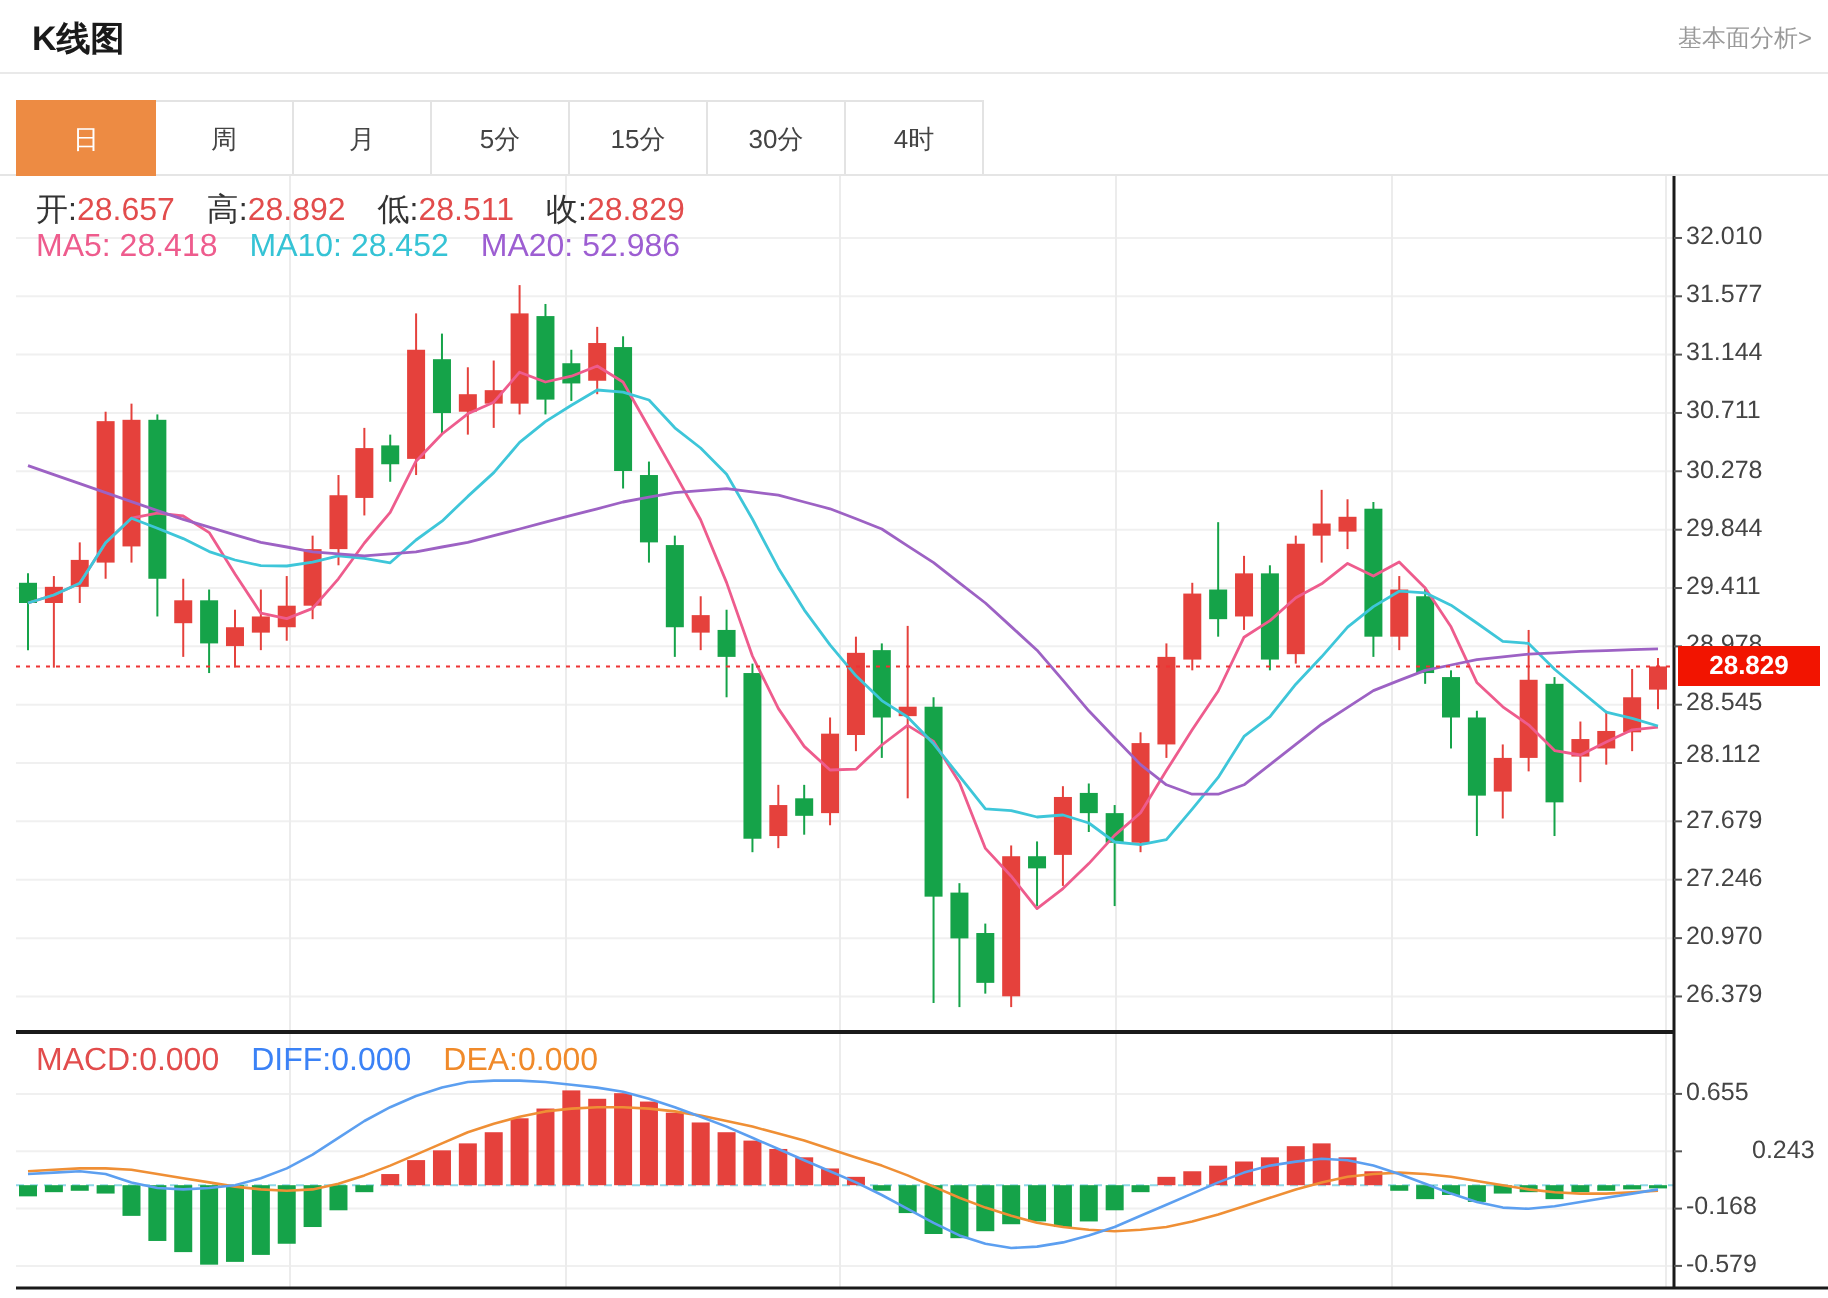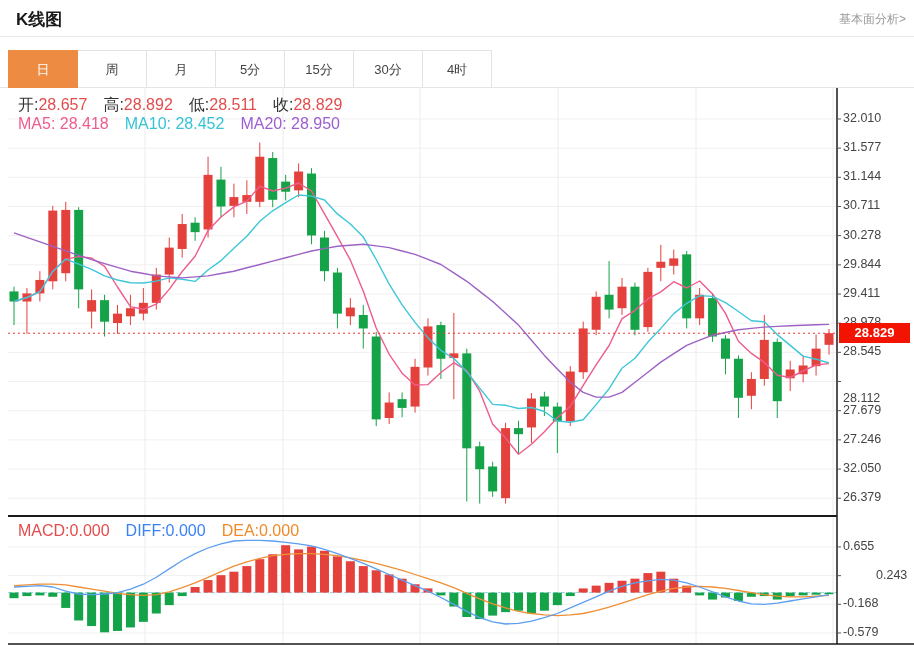--- a/index.html
+++ b/index.html
@@ -307,44 +307,44 @@
   <div class="readout ohlc-row">
     <span class="pair"><span class="lbl-dark">开:</span><span class="val-red">28.657</span></span>
     <span class="pair"><span class="lbl-dark">高:</span><span class="val-red">28.892</span></span>
     <span class="pair"><span class="lbl-dark">低:</span><span class="val-red">28.511</span></span>
     <span class="pair"><span class="lbl-dark">收:</span><span class="val-red">28.829</span></span>
   </div>
 
   <div class="readout ma-row">
     <span class="pair c-ma5"><span>MA5:</span> <span>28.418</span></span>
     <span class="pair c-ma10"><span>MA10:</span> <span>28.452</span></span>
-    <span class="pair c-ma20"><span>MA20:</span> <span>28.950</span></span>
+    <span class="pair c-ma20"><span>MA20:</span> <span>52.986</span></span>
   </div>
 
   <div class="readout macd-row">
     <span class="pair c-macd"><span>MACD:</span><span>0.000</span></span>
     <span class="pair c-diff"><span>DIFF:</span><span>0.000</span></span>
     <span class="pair c-dea"><span>DEA:</span><span>0.000</span></span>
   </div>
 
   <div class="price-tag" style="top: 323.222px;">28.829</div>
 
   <div id="axis-labels">
       <div class="axis-label" style="top: 110.981px;">32.010</div>
       <div class="axis-label" style="top: 140.144px;">31.577</div>
       <div class="axis-label" style="top: 169.306px;">31.144</div>
       <div class="axis-label" style="top: 198.469px;">30.711</div>
       <div class="axis-label" style="top: 227.632px;">30.278</div>
       <div class="axis-label" style="top: 256.862px;">29.844</div>
       <div class="axis-label" style="top: 286.024px;">29.411</div>
       <div class="axis-label" style="top: 315.187px;">28.978</div>
       <div class="axis-label" style="top: 344.349px;">28.545</div>
-      <div class="axis-label" style="top: 391px;">28.112</div>
+      <div class="axis-label" style="top: 370px;">28.112</div>
       <div class="axis-label" style="top: 402.675px;">27.679</div>
       <div class="axis-label" style="top: 431.837px;">27.246</div>
-      <div class="axis-label" style="top: 461.067px;">32.050</div>
+      <div class="axis-label" style="top: 461.067px;">20.970</div>
       <div class="axis-label" style="top: 490.23px;">26.379</div>
       <div class="axis-label" style="top: 538.947px;">0.655</div>
       <div class="axis-label" style="top: 567.663px; margin-left: 33px;">0.243</div>
       <div class="axis-label" style="top: 596.31px;">-0.168</div>
       <div class="axis-label" style="top: 624.956px;">-0.579</div>
     </div>
 </div>
 
 </body></html>

